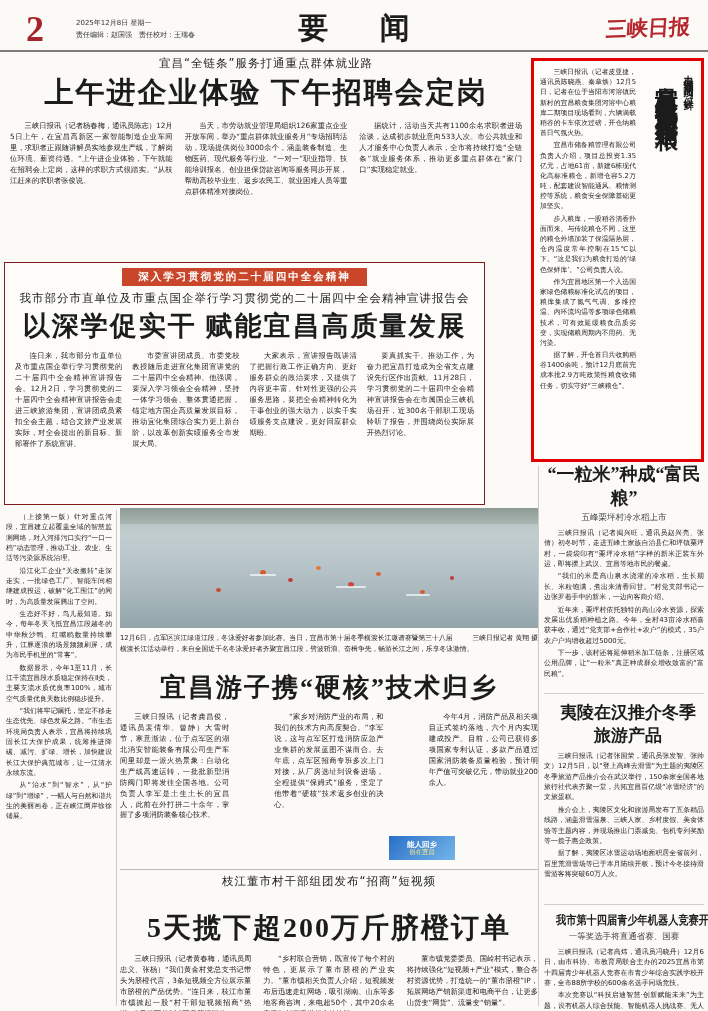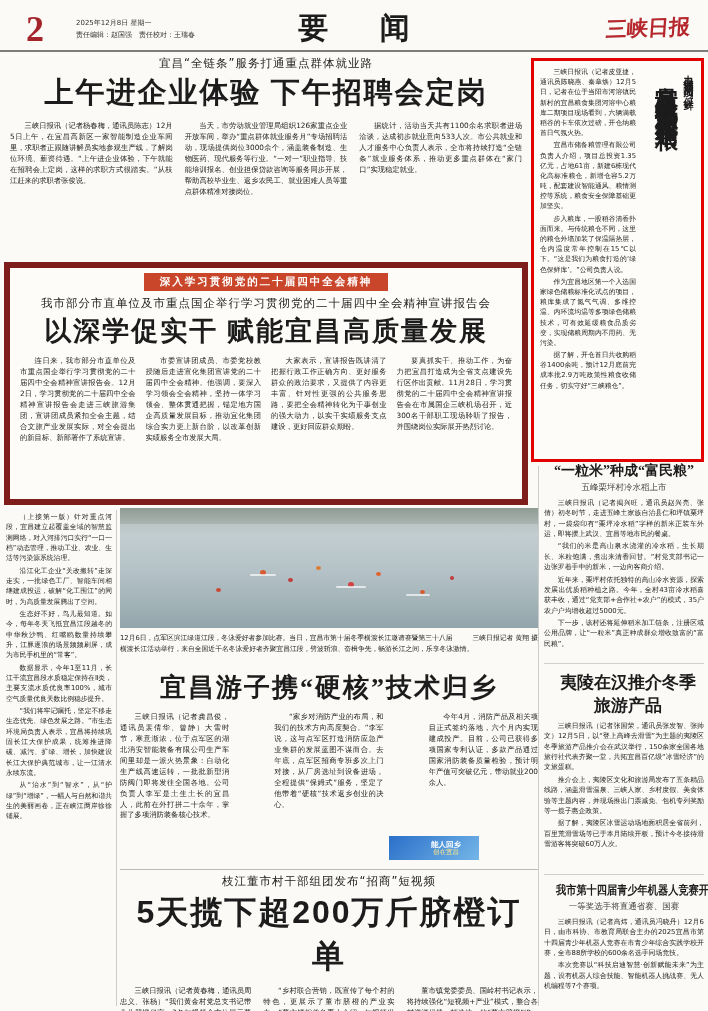--- a/index.html
+++ b/index.html
@@ -29,22 +29,22 @@
   .top-art .cols{height:136px;overflow:hidden;}
   
   .featured{position:absolute;left:531px;top:58px;width:173px;height:404px;box-sizing:border-box;
             border:3px solid #e30000;background:#fdfcf9;padding:6px;display:flex;}
   .feat-body{width:96px;font-size:6.8px;line-height:1.5;text-align:justify;overflow:hidden;}
   .feat-headzone{flex:1;display:flex;justify-content:flex-end;}
   .vhead{writing-mode:vertical-rl;font-weight:bold;font-size:23px;line-height:1.08;
          letter-spacing:3px;font-family:"Liberation Serif","DejaVu Serif",serif;}
   .vkicker{writing-mode:vertical-rl;font-size:10px;font-weight:bold;margin-left:3px;letter-spacing:2px;}
   
-  .plenum{position:absolute;left:4px;top:262px;width:524px;height:243px;box-sizing:border-box;
-          border:6px solid #7f1d1d;padding:5px 10px;background:#fdfcf8;}
+  .plenum{position:absolute;left:4px;top:262px;width:481px;height:243px;box-sizing:border-box;
+          border:1px solid #7f1d1d;padding:5px 10px;background:#fdfcf8;}
   .badge{display:table;margin:0 auto;background:#c9462b;color:#fff;font-size:10.5px;
          font-weight:bold;padding:2px 16px;letter-spacing:2px;}
   .plenum .kicker{margin-top:5px;}
   .plenum .bighead{font-size:27px;margin:2px 0 7px;}
   .plenum .cols{height:148px;overflow:hidden;gap:10px;}
   
   .leftcol{position:absolute;left:6px;top:512px;width:106px;height:494px;font-size:6.8px;
            line-height:1.52;text-align:justify;overflow:hidden;}
   .vr1{position:absolute;left:116px;top:510px;width:1px;height:496px;background:#ccc;}
   .vr2{position:absolute;left:538px;top:466px;width:1px;height:540px;background:#ccc;}
@@ -56,31 +56,31 @@
   .wake{position:absolute;height:2px;background:rgba(255,255,255,.65);border-radius:2px;}
   .caption{position:absolute;left:120px;top:633px;width:418px;font-size:6.8px;line-height:1.55;
            text-align:justify;color:#222;}
   .credit{float:right;margin-left:20px;}
   
   .home-art{position:absolute;left:120px;top:668px;width:418px;}
   .home-art .bighead{font-size:26px;margin:2px 0 7px;}
   .home-art .cols{height:142px;overflow:hidden;gap:45px;}
   .promo{position:absolute;left:389px;top:836px;width:66px;height:24px;
          background:linear-gradient(135deg,#2a6fc9,#74b6e8);color:#fff;display:flex;
-         flex-direction:column;align-items:center;justify-content:center;line-height:1.2;padding-left:24px;}
+         flex-direction:column;align-items:center;justify-content:center;line-height:1.2;}
   .promo .l1{font-size:7.5px;font-weight:bold;}
   .promo .l2{font-size:6.5px;color:#ffe88a;}
   .hdiv{position:absolute;left:120px;top:869px;width:418px;height:1px;background:#bbb;}
   
   .orange-art{position:absolute;left:120px;top:874px;width:418px;}
-  .orange-art .bighead{font-size:32px;margin:2px 0 7px;font-family:Liberation Sans, sans-serif;}
+  .orange-art .bighead{font-size:28px;margin:20px 0 7px;font-family:Liberation Serif, serif;}
   .orange-art .cols{height:84px;overflow:hidden;}
   
   .rail{position:absolute;left:544px;top:462px;width:160px;}
-  .rail .head1{text-align:center;font-weight:bold;font-size:14px;}
+  .rail .head1{text-align:center;font-weight:bold;font-size:18px;}
   .rail .head2{text-align:center;font-weight:bold;font-size:17px;margin-left:8px;}
   .rail .head3{text-align:center;font-weight:bold;font-size:12px;white-space:nowrap;
                transform:scaleX(.85);transform-origin:center;}
   .rail .sub{text-align:center;font-size:8.5px;color:#444;margin:2px 0 4px;}
   .rail .paras{font-size:6.9px;line-height:1.5;text-align:justify;overflow:hidden;}
   .rdiv{border-top:1px solid #cfcfcf;margin:7px 0;}
   .b-rice{height:158px;}
   .b-tour{height:146px;}
   .b-robot{height:108px;}
 </style>

